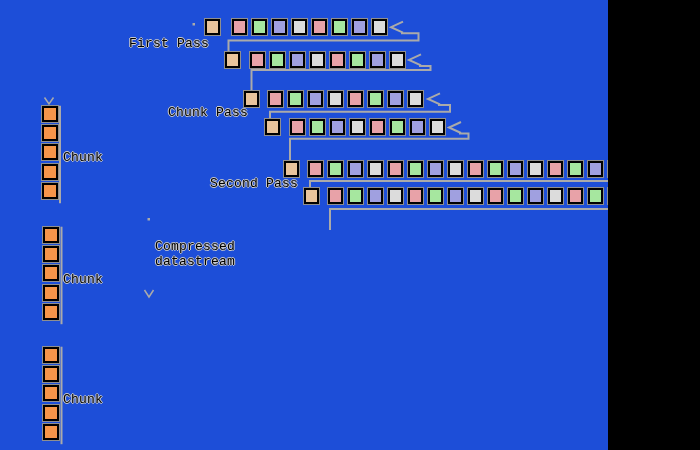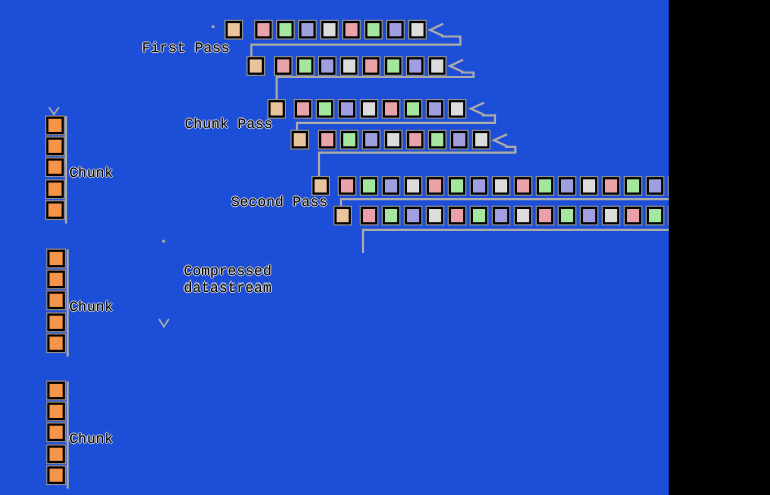--- a/index.html
+++ b/index.html
@@ -13,21 +13,21 @@
     border:2px solid #000;
     box-shadow:0 0 0 1px #8f8f8f;
   }
   .chunk-cell{width:16px;height:16px;}
   .lbl{
     position:absolute;font-size:13px;line-height:14px;white-space:nowrap;
     color:#000;
     text-shadow:-1px 0 0 #c9c9c9,1px 0 0 #c9c9c9,0 -1px 0 #c9c9c9,0 1px 0 #c9c9c9;
     letter-spacing:0.2px;
   }
-  .lbl2{line-height:15px;margin-left:12px;}
+  .lbl2{line-height:15px;}
 </style>
 </head>
 <body>
 
 <div id="stage">
   <svg id="connectors" viewBox="0 0 700 450" xmlns="http://www.w3.org/2000/svg">
       <path d="M 403 21.7 L 391 27.2 L 403 32.7" fill="none" stroke="#aaaaaa" stroke-width="2"></path>
       <path d="M 401 33.2 L 418.5 33.2 L 418.5 40.5 L 228.5 40.5 L 228.5 52" fill="none" stroke="#aaaaaa" stroke-width="2"></path>
       <path d="M 421 54.400000000000006 L 409 59.900000000000006 L 421 65.4" fill="none" stroke="#aaaaaa" stroke-width="2"></path>
       <path d="M 419 65.9 L 430.5 65.9 L 430.5 70 L 251.5 70 L 251.5 90.7" fill="none" stroke="#aaaaaa" stroke-width="2"></path>

